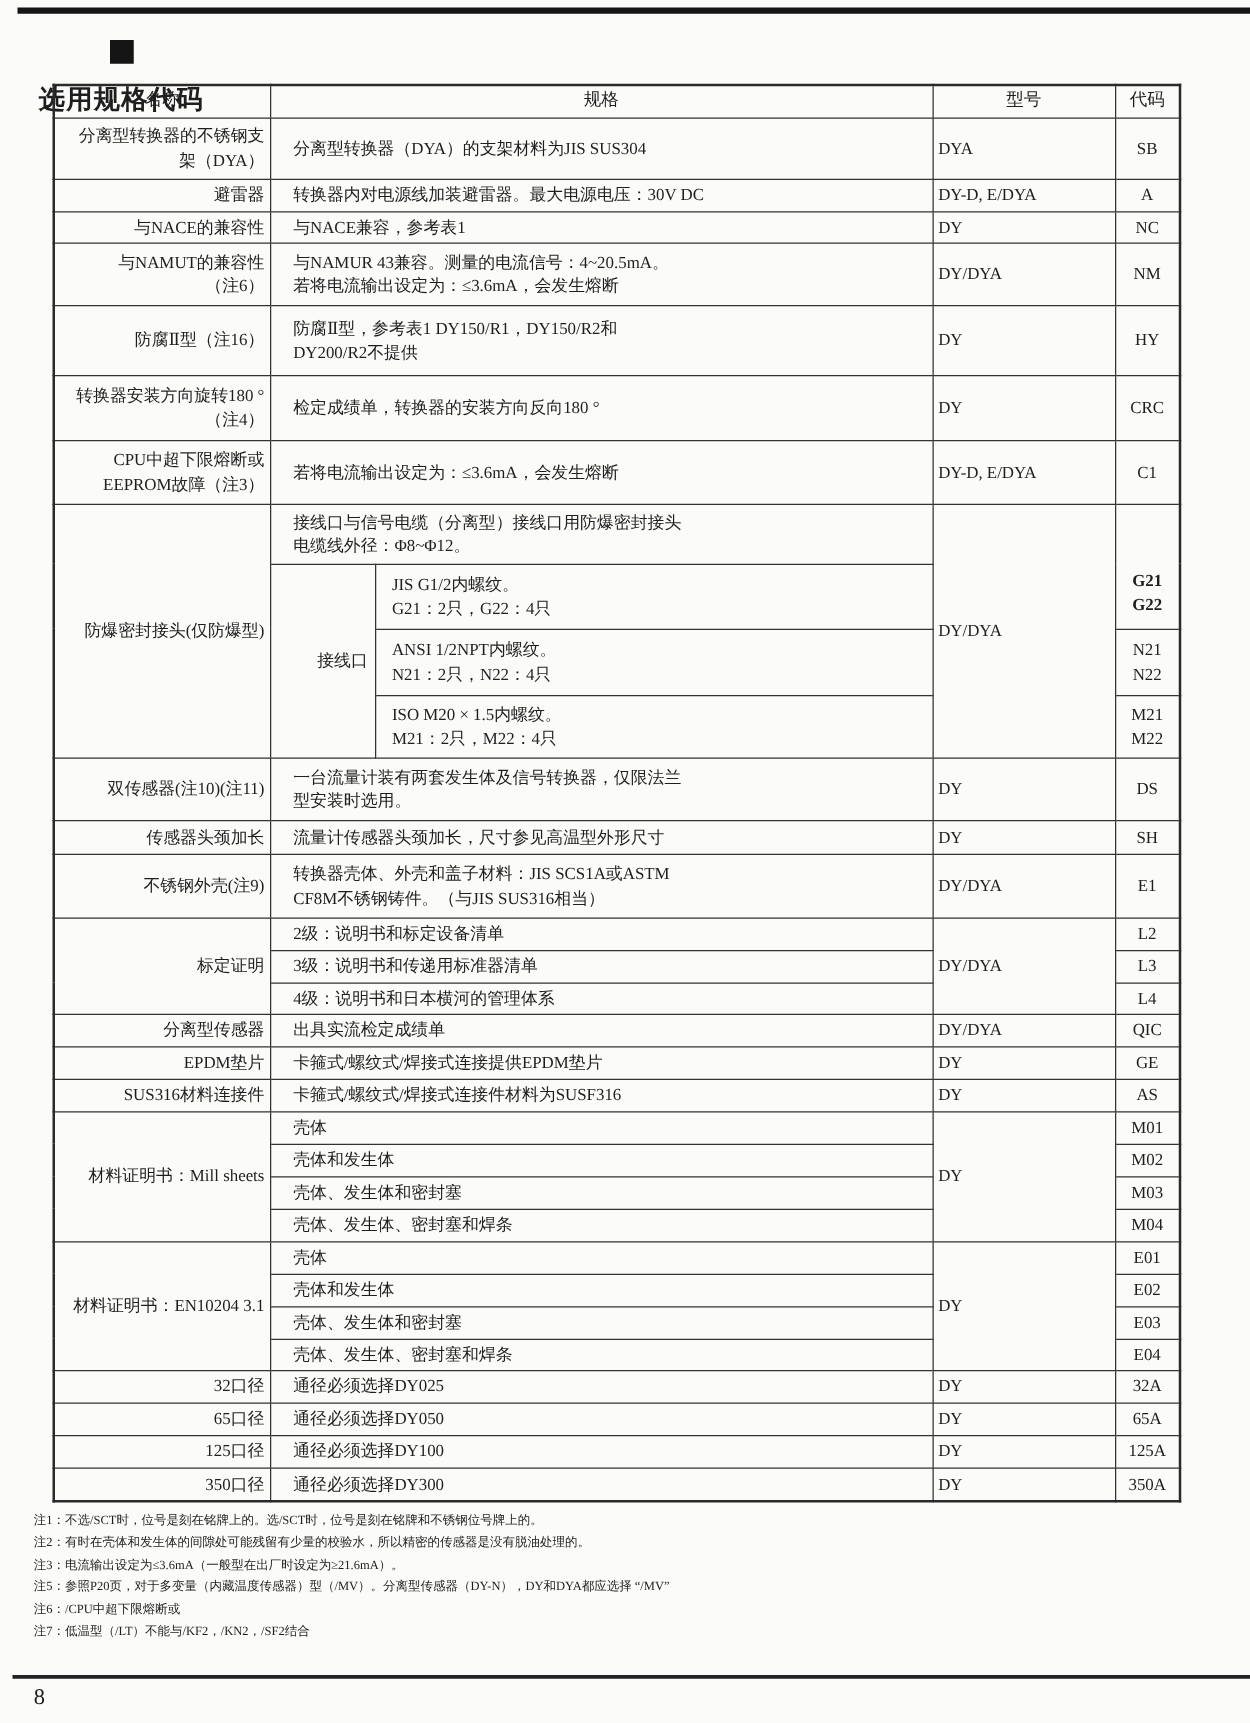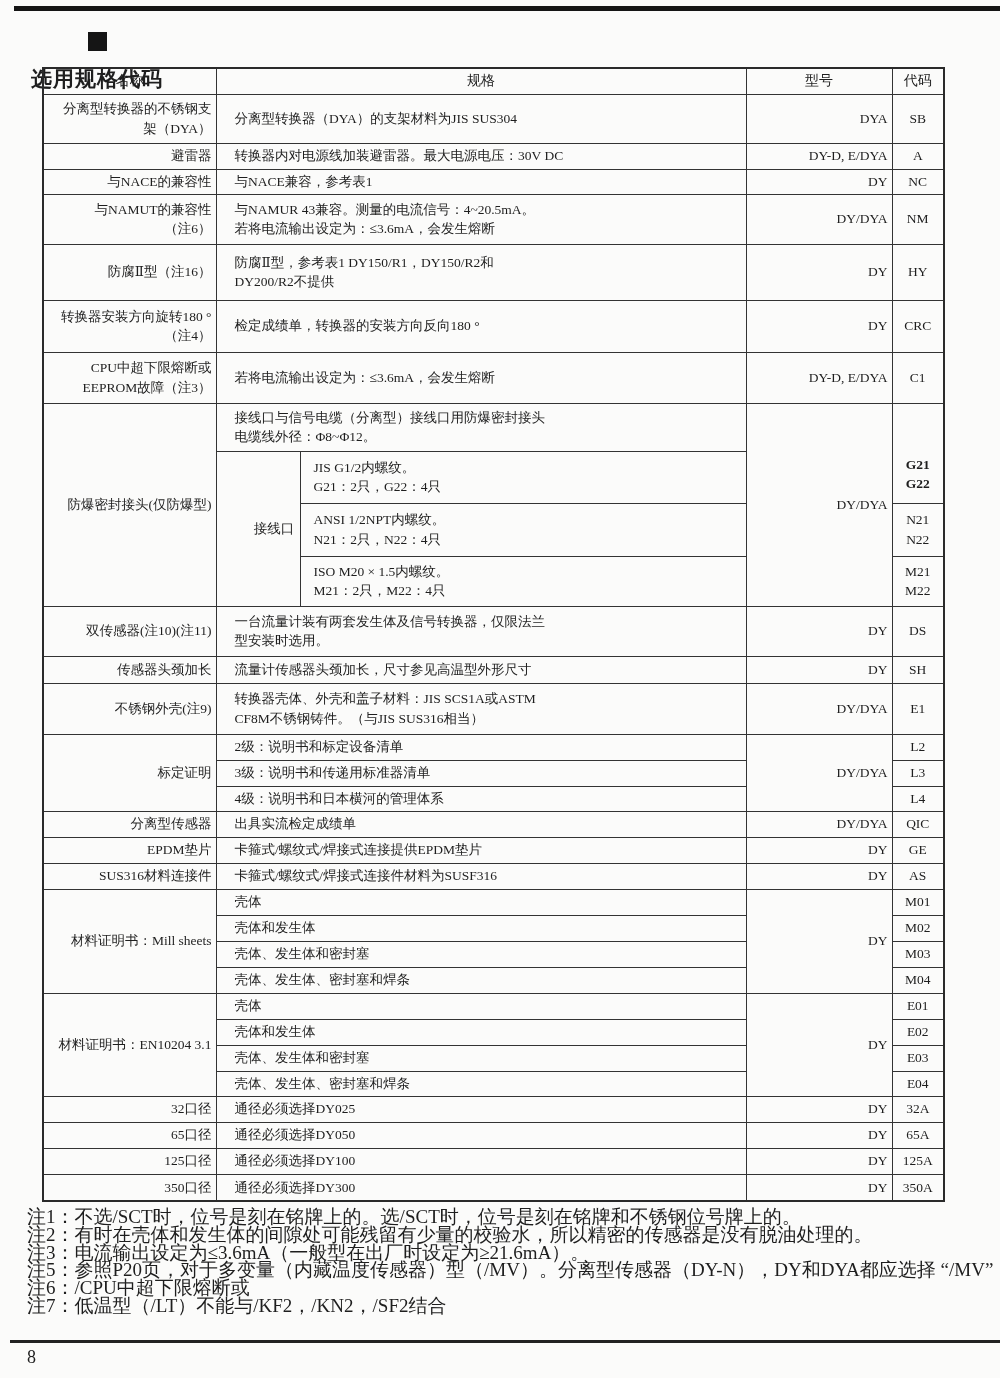--- a/index.html
+++ b/index.html
@@ -20,25 +20,25 @@
   .spec-table th,.spec-table td{
     border:1px solid #333;vertical-align:middle;
     padding:2px 4px;overflow:hidden;
   }
   .spec-table{border:2px solid #2a2a2a;}
   .spec-table th{font-weight:normal;font-size:14px;text-align:center;}
   td.c-name{text-align:right;padding:2px 4px 2px 6px;white-space:pre-line;}
   td.c-spec{text-align:left;padding:2px 6px 2px 18px;white-space:pre-line;}
   td.c-spec2{text-align:left;padding:2px 6px 2px 13px;white-space:pre-line;}
   td.c-sub{text-align:center;padding-left:36px;}
-  td.c-model{text-align:right;}
+  td.c-model{text-align:left;}
   td.c-code{text-align:center;white-space:pre-line;}
   td.code-bottom{vertical-align:bottom;padding-bottom:9px;font-weight:bold;}
   .notes{position:absolute;top:1208px;left:27px;margin:0;padding:0;list-style:none;
-    font-size:19px;line-height:17.8px;}
+    font-size:10px;line-height:17.8px;}
   .footer-rule{position:absolute;top:1340px;left:10px;right:0;height:3px;background:#222;}
   .page-num{position:absolute;left:27px;top:1347px;font-size:18px;}
 </style>
 </head>
 <body>
 
 <div class="top-rule"></div>
 
 <div class="title-row">
   <span class="title-bullet"></span>

